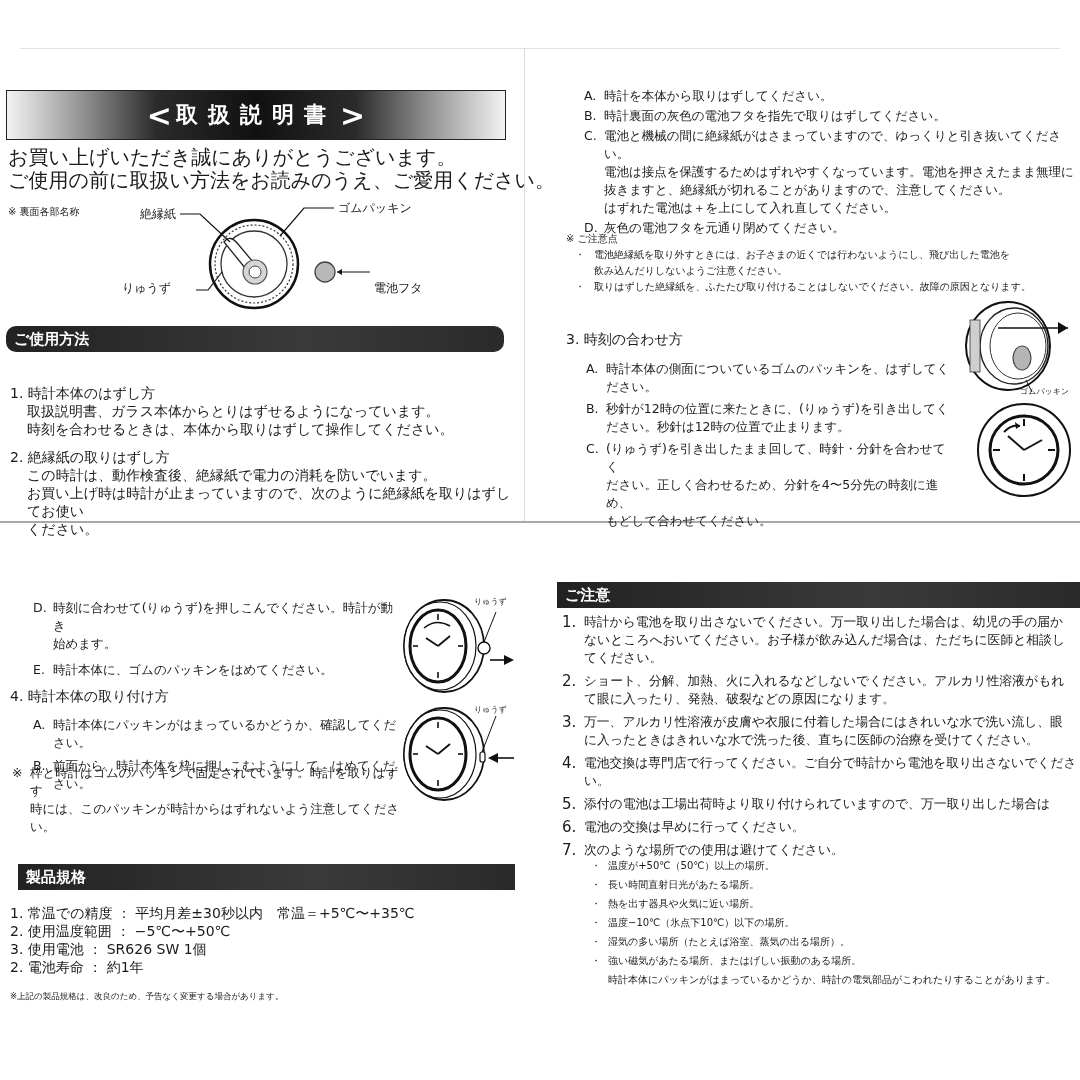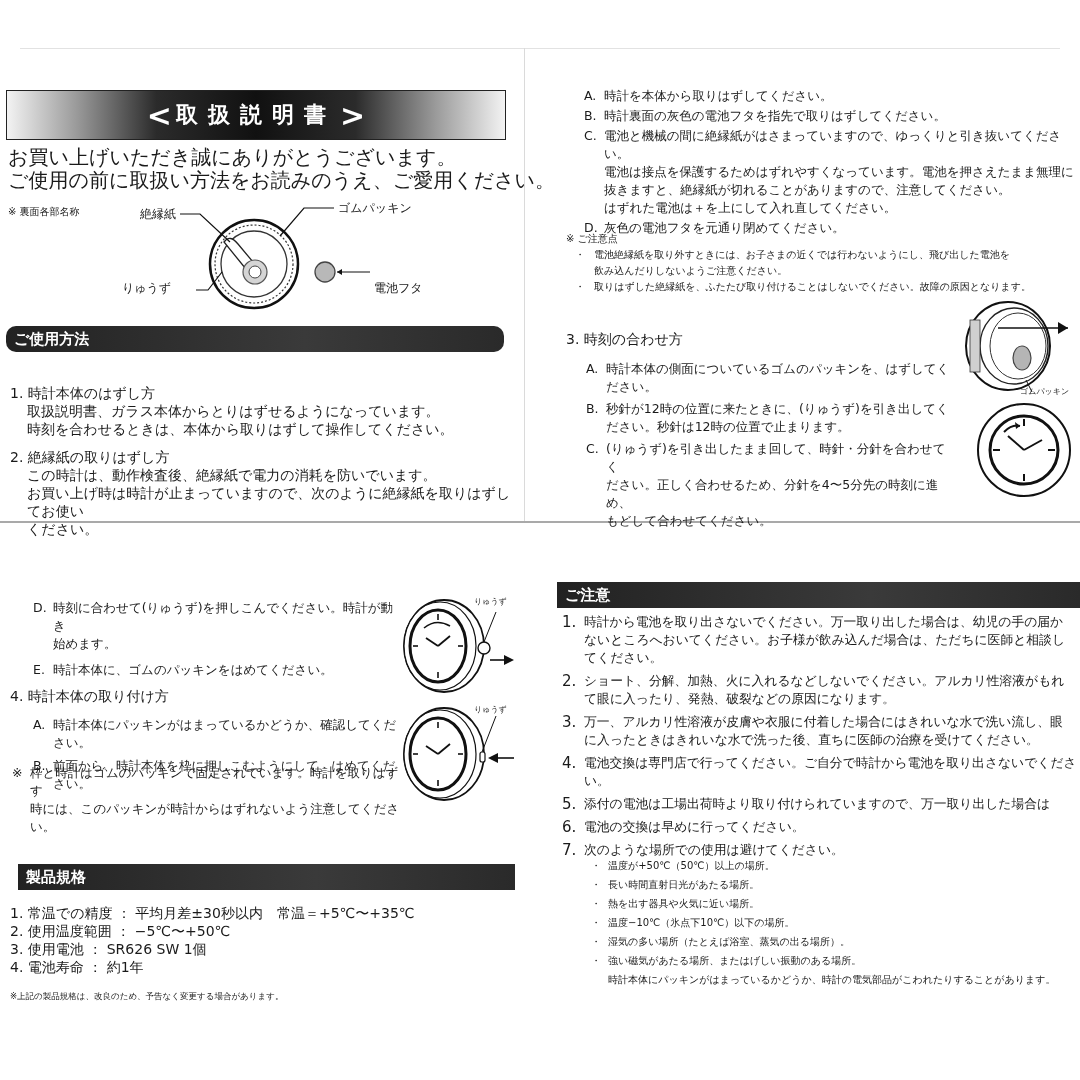--- a/index.html
+++ b/index.html
@@ -301,21 +301,21 @@
     </svg>
     <span style="position:absolute; left:74px; top:2px; font-size:8px;">りゅうず</span>
   </div>
 
   <div class="section-bar" style="left:18px; top:864px; width:497px;">製品規格</div>
 
   <div class="spec" style="left:10px; top:904px; width:500px;">
     <div>1. 常温での精度 ： 平均月差±30秒以内　常温＝+5℃〜+35℃</div>
     <div>2. 使用温度範囲 ： −5℃〜+50℃</div>
     <div>3. 使用電池 ： SR626 SW 1個</div>
-    <div>4. 電池寿命 ： 約1年</div>
+    <div>2. 電池寿命 ： 約1年</div>
   </div>
 
   <div class="small-note" style="left:10px; top:991px;">※上記の製品規格は、改良のため、予告なく変更する場合があります。</div>
 
   <div class="section-bar" style="left:557px; top:582px; width:523px;">ご注意</div>
 
   <div class="caution-list" style="left:562px; top:613px; width:515px;">
     <div class="item">
       <span class="mk">1.</span>
       <span class="tx">

